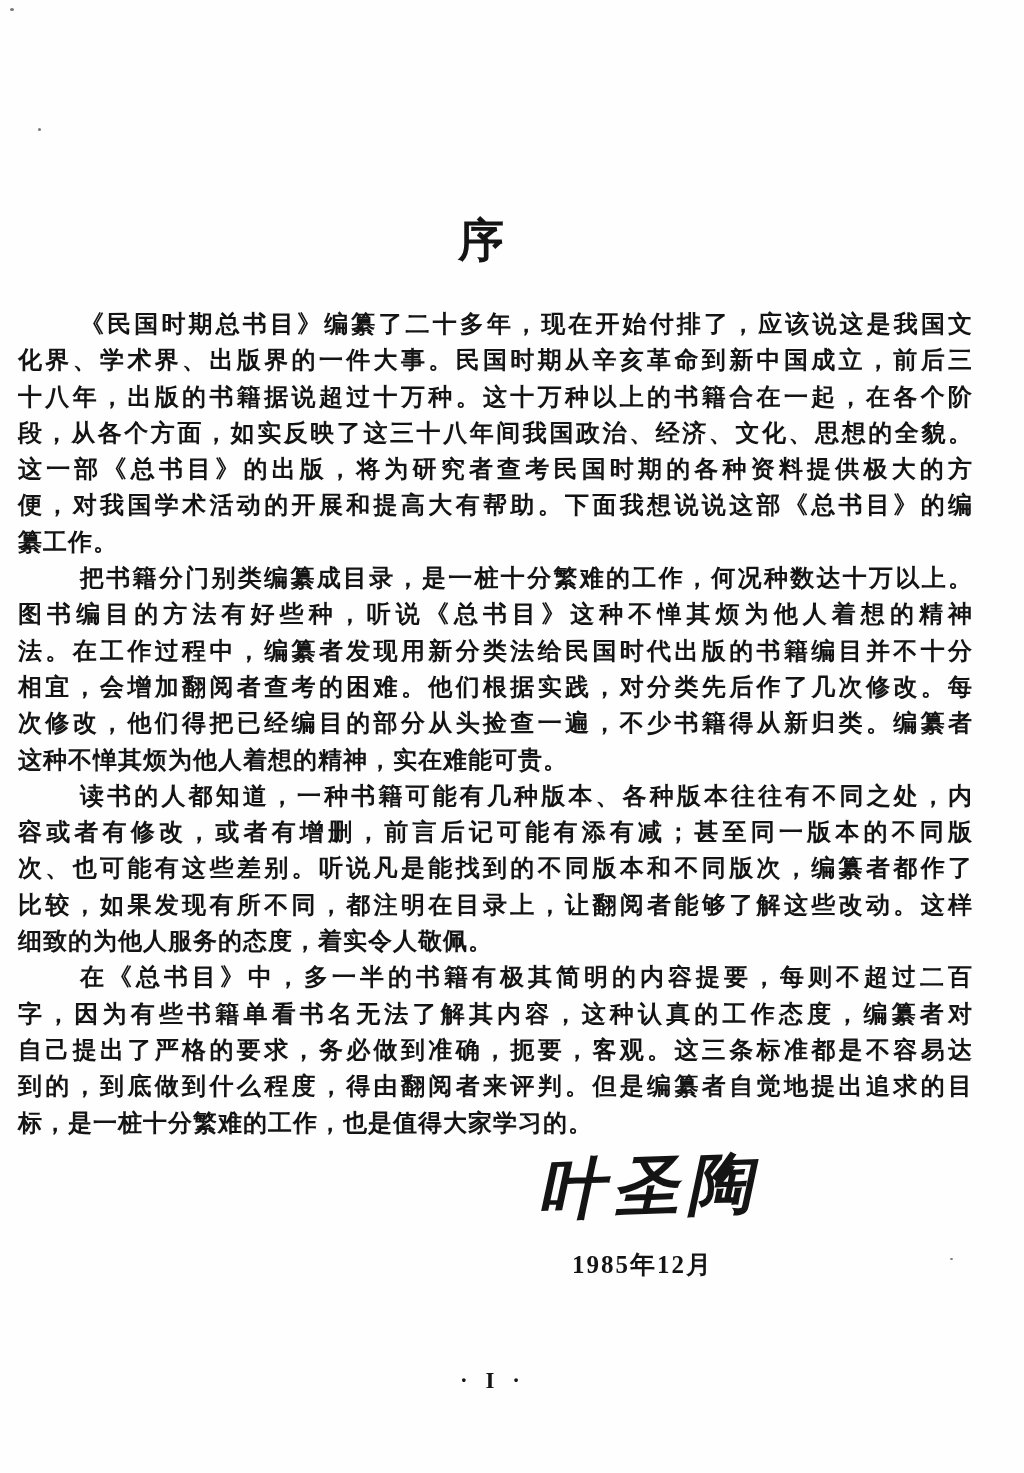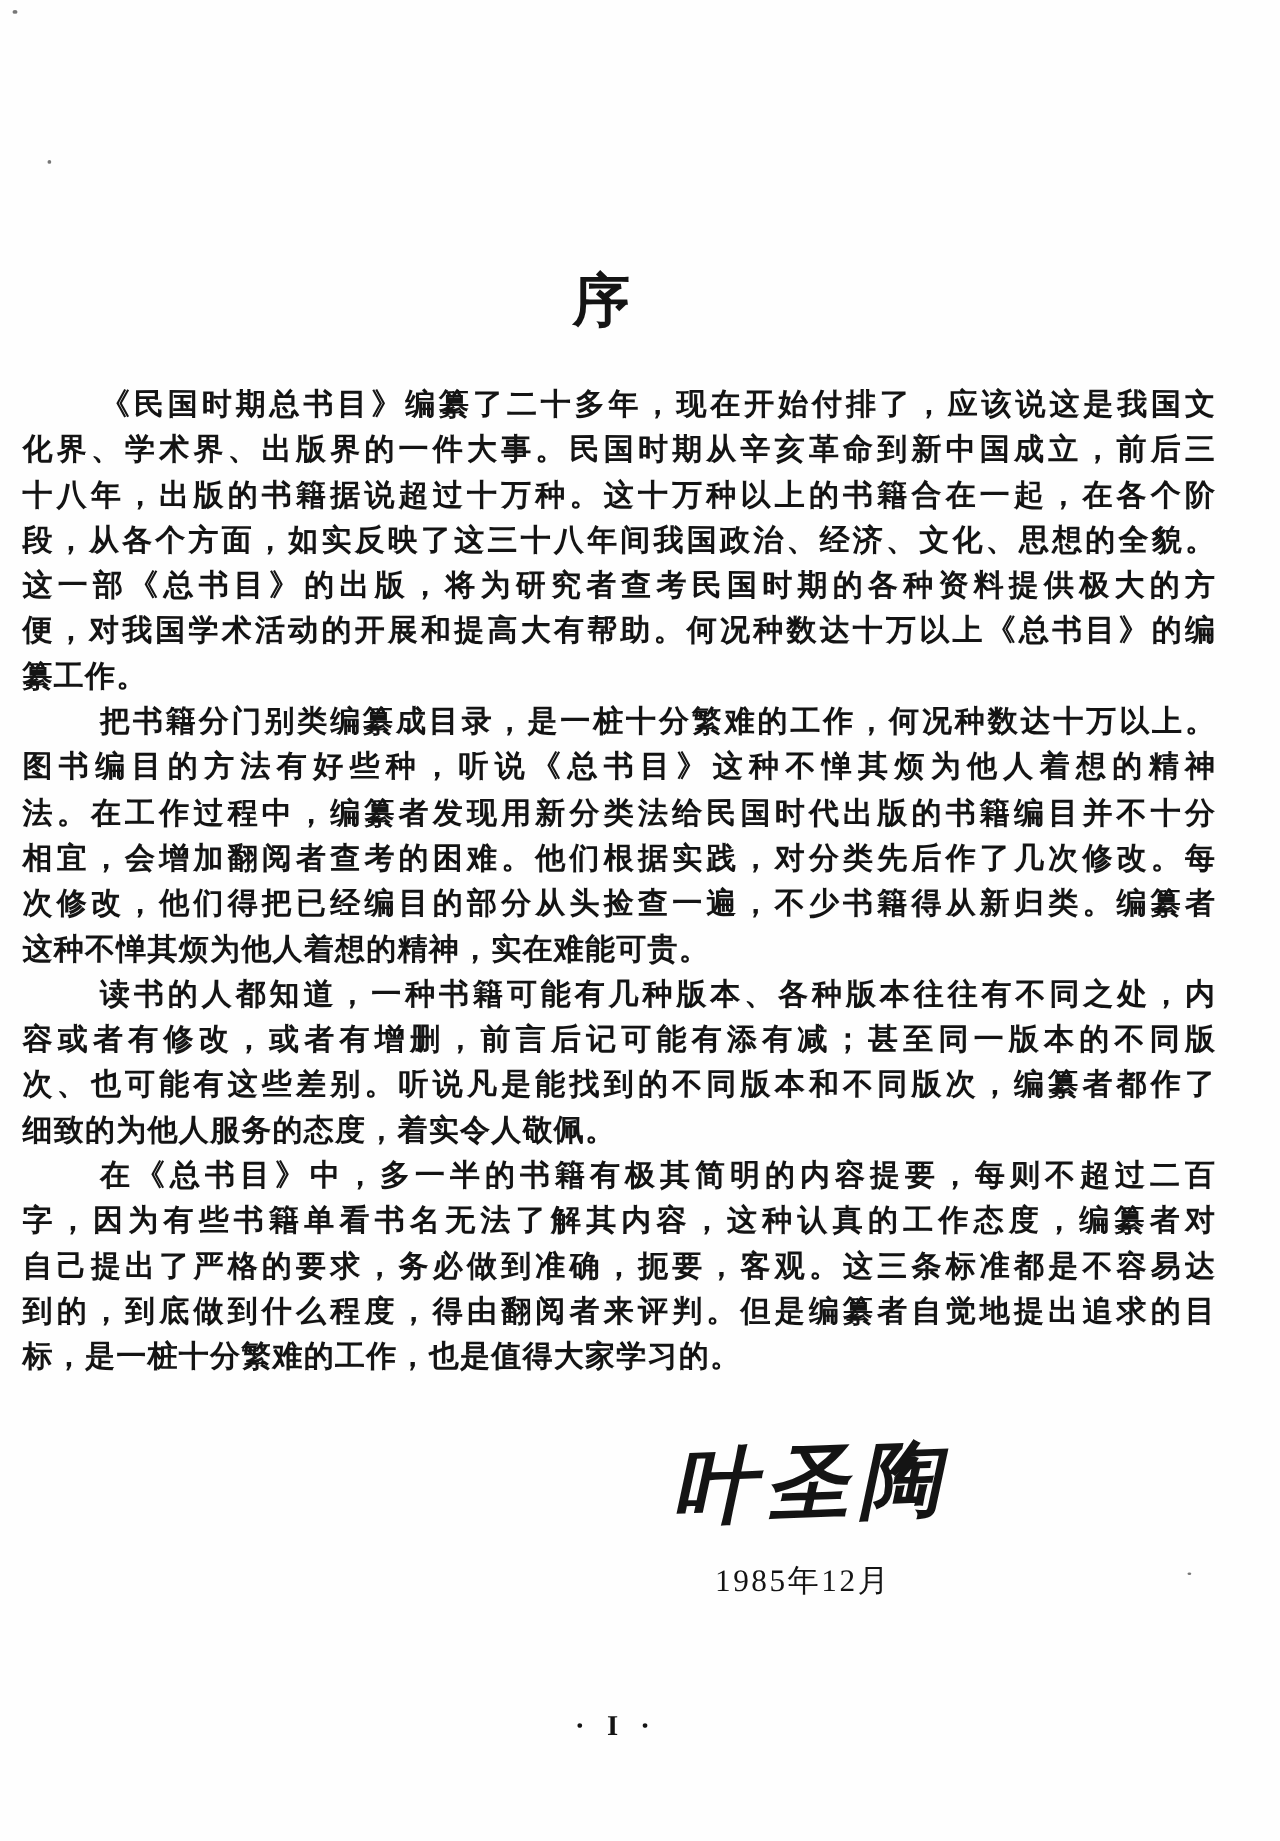--- a/index.html
+++ b/index.html
@@ -42,21 +42,21 @@
     font-size:66px;
     font-weight:bold;
     font-style:italic;
     transform:rotate(-2deg);
     letter-spacing:8px;
   }
   .date-line{
     position:absolute;
     top:1248px;left:572px;
     font-size:25px;
-    font-weight:normal;
+    font-weight:bold;
     letter-spacing:2px;
   }
   .page-number{
     position:absolute;
     top:1368px;left:33px;width:920px;
     text-align:center;
     font-size:23px;
     font-weight:bold;
     letter-spacing:6px;
   }
@@ -73,37 +73,38 @@
   <div class="title">序</div>
 
   <div class="body-text">
 
     <div>
       <div class="line indent">《民国时期总书目》编纂了二十多年，现在开始付排了，应该说这是我国文</div>
       <div class="line">化界、学术界、出版界的一件大事。民国时期从辛亥革命到新中国成立，前后三</div>
       <div class="line">十八年，出版的书籍据说超过十万种。这十万种以上的书籍合在一起，在各个阶</div>
       <div class="line">段，从各个方面，如实反映了这三十八年间我国政治、经济、文化、思想的全貌。</div>
       <div class="line">这一部《总书目》的出版，将为研究者查考民国时期的各种资料提供极大的方</div>
-      <div class="line">便，对我国学术活动的开展和提高大有帮助。何况种数达十万以上《总书目》的编</div>
+      <div class="line">便，对我国学术活动的开展和提高大有帮助。下面我想说说这部《总书目》的编</div>
       <div class="line last">纂工作。</div>
     </div>
 
     <div>
       <div class="line indent">把书籍分门别类编纂成目录，是一桩十分繁难的工作，何况种数达十万以上。</div>
       <div class="line">图书编目的方法有好些种，听说《总书目》这种不惮其烦为他人着想的精神</div>
       <div class="line">法。在工作过程中，编纂者发现用新分类法给民国时代出版的书籍编目并不十分</div>
       <div class="line">相宜，会增加翻阅者查考的困难。他们根据实践，对分类先后作了几次修改。每</div>
       <div class="line">次修改，他们得把已经编目的部分从头捡查一遍，不少书籍得从新归类。编纂者</div>
       <div class="line last">这种不惮其烦为他人着想的精神，实在难能可贵。</div>
     </div>
 
     <div>
       <div class="line indent">读书的人都知道，一种书籍可能有几种版本、各种版本往往有不同之处，内</div>
       <div class="line">容或者有修改，或者有增删，前言后记可能有添有减；甚至同一版本的不同版</div>
       <div class="line">次、也可能有这些差别。听说凡是能找到的不同版本和不同版次，编纂者都作了</div>
+      <div class="line">比较，如果发现有所不同，都注明在目录上，让翻阅者能够了解这些改动。这样</div>
       <div class="line last">细致的为他人服务的态度，着实令人敬佩。</div>
     </div>
 
     <div>
       <div class="line indent">在《总书目》中，多一半的书籍有极其简明的内容提要，每则不超过二百</div>
       <div class="line">字，因为有些书籍单看书名无法了解其内容，这种认真的工作态度，编纂者对</div>
       <div class="line">自己提出了严格的要求，务必做到准确，扼要，客观。这三条标准都是不容易达</div>
       <div class="line">到的，到底做到什么程度，得由翻阅者来评判。但是编纂者自觉地提出追求的目</div>
       <div class="line last">标，是一桩十分繁难的工作，也是值得大家学习的。</div>
     </div>

